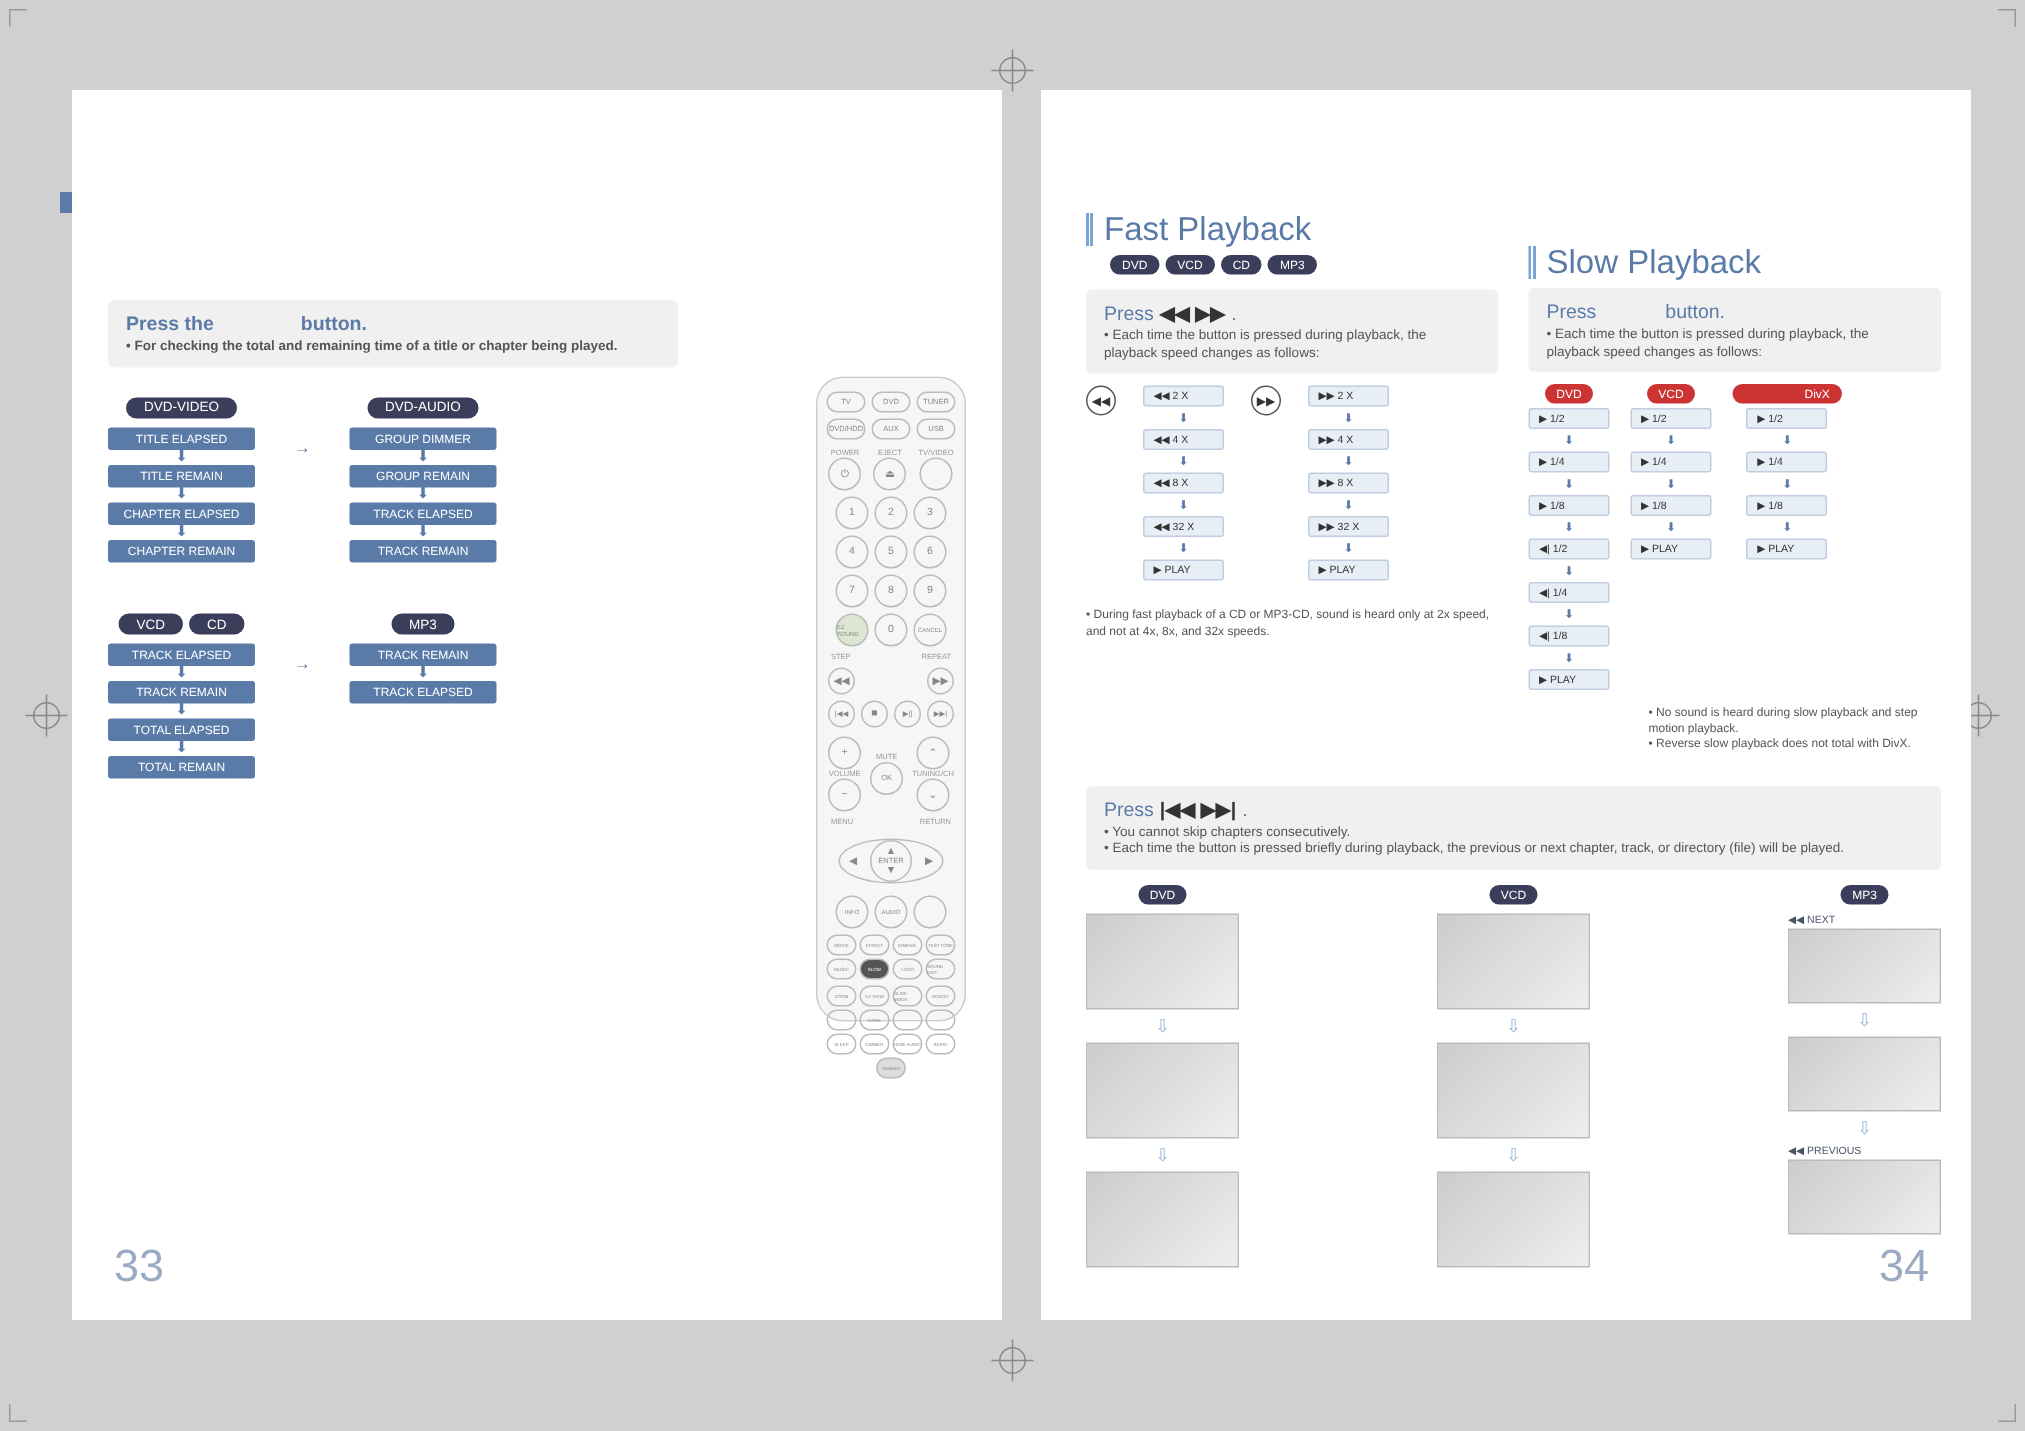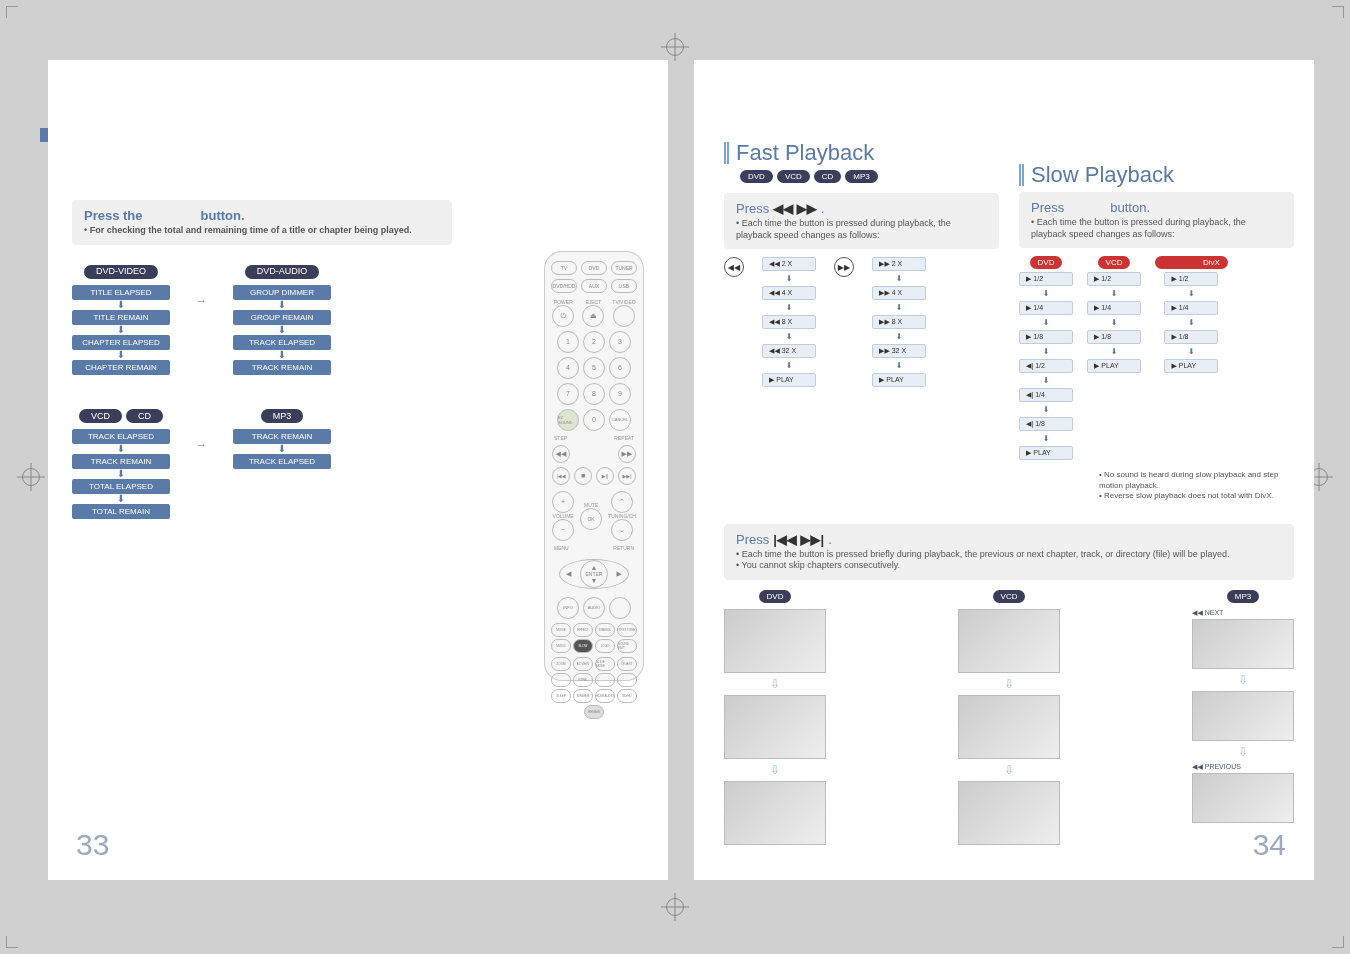--- a/index.html
+++ b/index.html
@@ -331,20 +331,23 @@
             <div class="speed-arrow-down">⬇</div>
             <div class="speed-item fwd">▶▶  4 X</div>
             <div class="speed-arrow-down">⬇</div>
             <div class="speed-item fwd">▶▶  8 X</div>
             <div class="speed-arrow-down">⬇</div>
             <div class="speed-item fwd">▶▶  32 X</div>
             <div class="speed-arrow-down">⬇</div>
             <div class="speed-item">▶  PLAY</div>
           </div>
         </div>
+        <ul class="footnote" style="margin-top:18px;">
+            <li>During fast playback of a CD or MP3-CD, sound is heard only at 2x speed, and not at 4x, 8x, and 32x speeds.</li>
+          </ul>
       </div>
 
       <div style="flex:1;">
         <div class="section-head" style="margin-top:22px;">
           <div class="bars"></div>
           <h2>Slow Playback</h2>
         </div>
         <div class="press-block">
           <div class="press-title">
             <span>Press</span>
@@ -401,22 +404,22 @@
     </div>
 
     <div style="margin-top:22px;">
       <div class="press-block">
         <div class="press-title">
           <span>Press</span>
           <span style="color:#333;font-weight:bold;">|◀◀ ▶▶|</span>
           <span>.</span>
         </div>
         <ul class="press-note">
+          <li>You cannot skip chapters consecutively.</li>
           <li>Each time the button is pressed briefly during playback, the previous or next chapter, track, or directory (file) will be played.</li>
-          <li>You cannot skip chapters consecutively.</li>
         </ul>
       </div>
       <div style="display:flex; gap:40px; justify-content:space-between; margin-top:10px;">
         <div style="display:flex;flex-direction:column;align-items:center;">
           <div class="pill" style="margin-bottom:6px;">DVD</div>
           <div class="screenshot-ph"></div>
           <div class="down2">⇩</div>
           <div class="screenshot-ph"></div>
           <div class="down2">⇩</div>
           <div class="screenshot-ph"></div>

